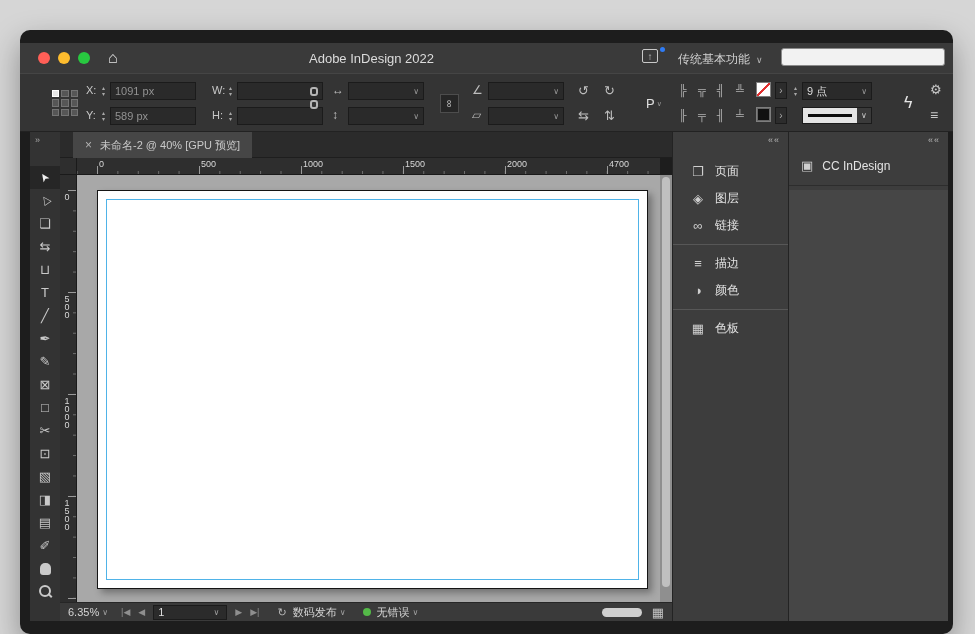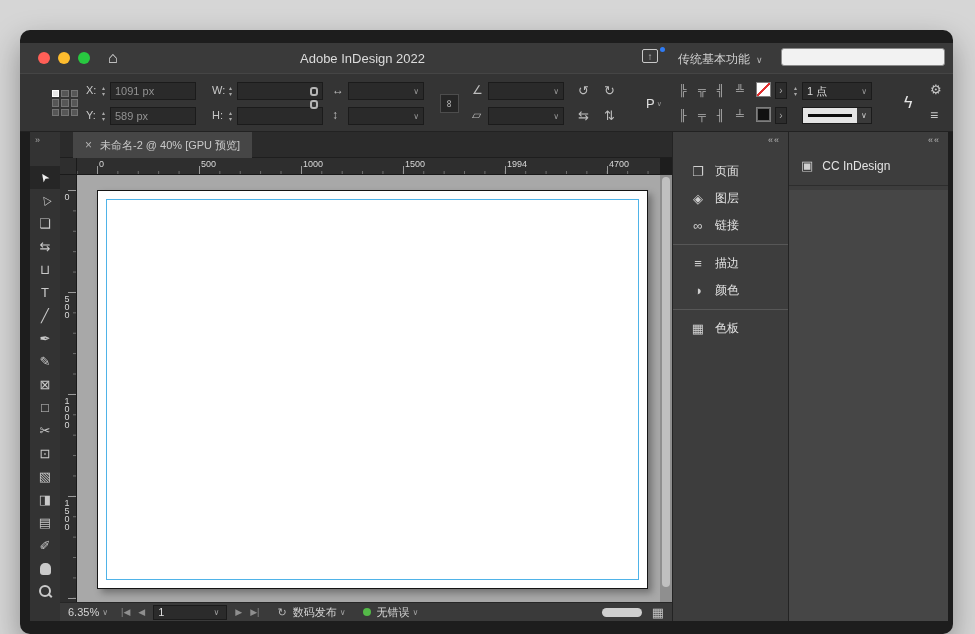--- a/index.html
+++ b/index.html
@@ -7,21 +7,21 @@
   body{background:#d6d6d6;font-family:"Liberation Sans",sans-serif;position:relative}
   .window{position:absolute;left:20px;top:30px;width:933px;height:604px;background:#1d1d1d;border-radius:10px;box-shadow:0 12px 30px rgba(0,0,0,.35)}
 
   
   .titlebar{position:absolute;top:13px;left:0;right:0;height:30px;background:#3a3a3a}
   .tl{position:absolute;top:9px;width:12px;height:12px;border-radius:50%}
   .tl.close{left:18px;background:#ff5f57}
   .tl.min{left:38px;background:#febc2e}
   .tl.max{left:58px;background:#28c840}
   .home{position:absolute;left:88px;top:5px;color:#e2e2e2;font-size:16px;line-height:20px}
-  .win-title{position:absolute;left:280px;top:8px;color:#dcdcdc;font-size:13px}
+  .win-title{position:absolute;left:289px;top:8px;color:#dcdcdc;font-size:13px}
   .share{position:absolute;left:622px;top:6px;width:16px;height:14px;border:1px solid #c9c9c9;border-radius:2px;color:#c9c9c9;font-size:10px;text-align:center;line-height:13px}
   .share-dot{position:absolute;left:640px;top:4px;width:5px;height:5px;border-radius:50%;background:#2f7cf6}
   .workspace{position:absolute;left:658px;top:8px;color:#d2d2d2;font-size:12px;display:flex;gap:6px;align-items:center;cursor:default}
   .workspace .chev{font-size:9px;color:#b5b5b5}
   .search{position:absolute;right:8px;top:5px;width:164px;height:18px;background:#f2f2f2;border:1px solid #8a8a8a;border-radius:3px;font-size:11px;padding:0 6px;color:#333;outline:none}
 
   
   .controlbar{position:absolute;top:43px;left:0;right:0;height:59px;background:#343434;border-top:1px solid #454545;border-bottom:1px solid #222}
   .r1{top:8px}.r2{top:33px}
   .cp-label{position:absolute;height:17px;line-height:17px;color:#c8c8c8;font-size:11px}
@@ -223,21 +223,21 @@
     <span class="swatch stroke-none r1" data-name="stroke-color-swatch"></span>
     <span class="mini-btn r1" data-name="stroke-color-expand-button">›</span>
     <span class="swatch fill-black r2" data-name="fill-color-swatch"></span>
     <span class="mini-btn r2" data-name="fill-color-expand-button">›</span>
 
     <span class="stepper r1" style="left:771px" data-name="stroke-weight-stepper">
         <span>▴</span>
         <span>▾</span>
       </span>
     <span class="cp-field combo r1 weight-combo" data-name="stroke-weight-combo">
-      <span data-name="stroke-weight-value">1 点</span>
+      <span data-name="stroke-weight-value">9 点</span>
       <span class="chev" data-name="chevron-down-icon">∨</span>
     </span>
     <span class="style-combo r2" style="top:33px" data-name="stroke-style-combo">
       <span class="line" data-name="stroke-style-preview"></span>
       <span class="chev-box" data-name="chevron-down-icon">∨</span>
     </span>
 
     <span class="bolt" data-name="quick-apply-icon">ϟ</span>
     <span class="gear" data-name="gear-icon">⚙</span>
     <span class="cp-menu" data-name="panel-menu-icon">≡</span>
@@ -312,21 +312,21 @@
       <span data-name="document-tab-title">未命名-2 @ 40% [GPU 预览]</span>
     </div>
   </div>
 
   <div class="corner" data-name="ruler-origin-corner"></div>
   <div class="hruler" id="hruler" data-name="horizontal-ruler">
       <span class="hlab" data-name="hruler-label" style="left: 22px;">0</span>
       <span class="hlab" data-name="hruler-label" style="left: 124px;">500</span>
       <span class="hlab" data-name="hruler-label" style="left: 226px;">1000</span>
       <span class="hlab" data-name="hruler-label" style="left: 328px;">1500</span>
-      <span class="hlab" data-name="hruler-label" style="left: 430px;">1994</span>
+      <span class="hlab" data-name="hruler-label" style="left: 430px;">2000</span>
       <span class="hlab" data-name="hruler-label" style="left: 532px;">4700</span>
     </div>
   <div class="vruler" id="vruler" data-name="vertical-ruler">
       <span class="vlab" data-name="vruler-label" style="top: 17px;">0</span>
       <span class="vlab" data-name="vruler-label" style="top: 119px;">500</span>
       <span class="vlab" data-name="vruler-label" style="top: 221px;">1000</span>
       <span class="vlab" data-name="vruler-label" style="top: 323px;">1500</span>
     </div>
 
   <div class="canvas" data-name="pasteboard">

